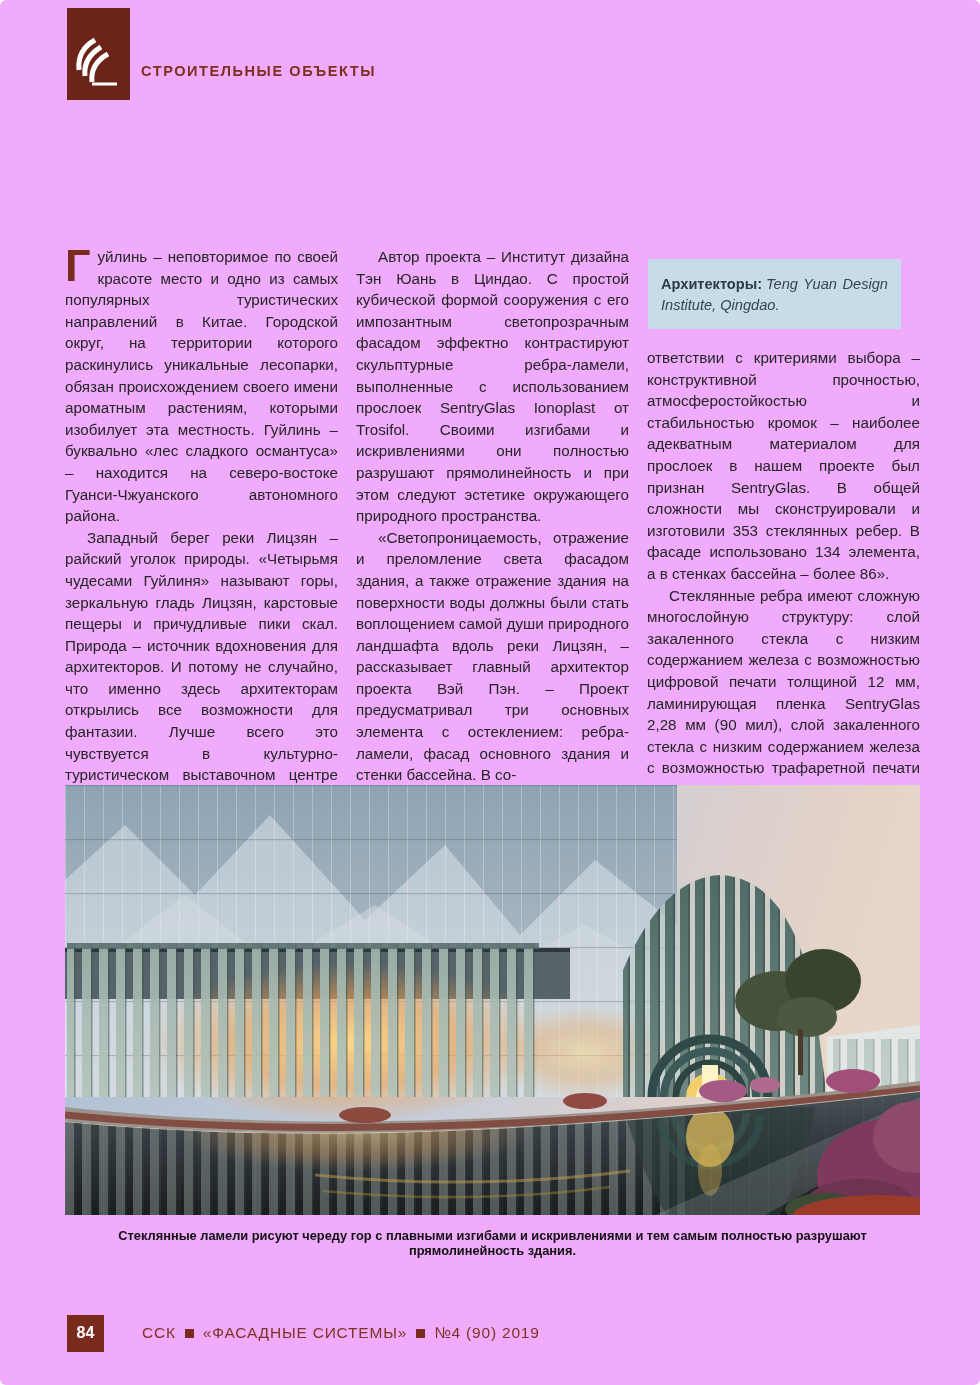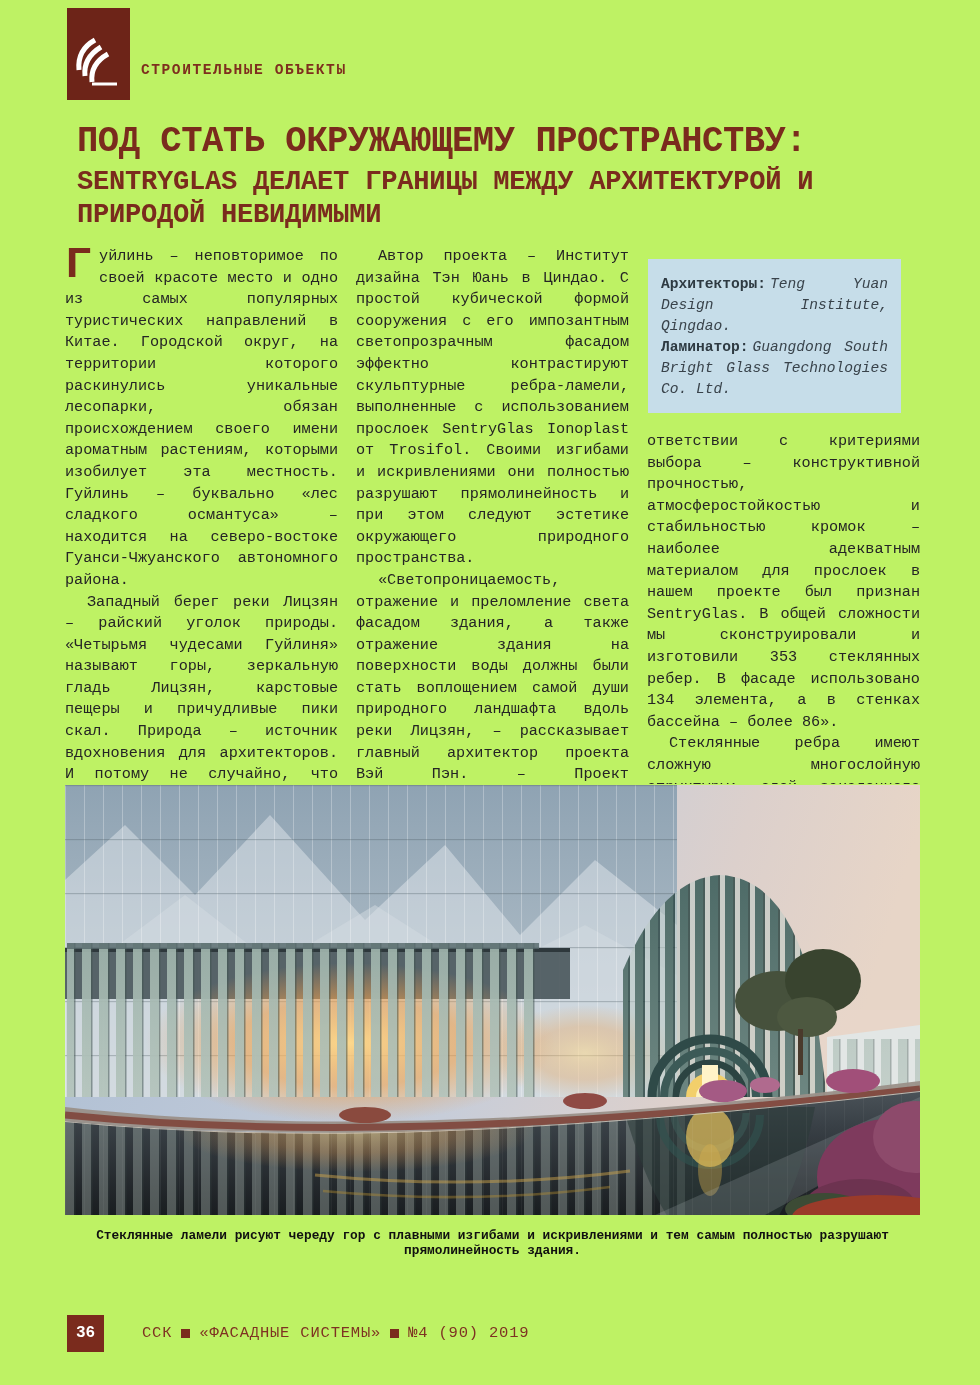--- a/index.html
+++ b/index.html
@@ -1,23 +1,24 @@
 <!DOCTYPE html>
 <html><head>
 <meta charset="utf-8">
 <style>
   * { box-sizing: border-box; margin: 0; padding: 0; }
   html, body { background: #ffffff; }
   #page {
     position: relative;
     width: 980px;
     height: 1385px;
-    background: #bef264;
-    font-family: Liberation Mono, monospace;
+    background: #f0abfc;
+    font-family: Liberation Sans, sans-serif;
     overflow: hidden;
+    border-radius: 6px;
   }
 
   
   .logo-box {
     position: absolute;
     left: 67px; top: 8px;
     width: 63px; height: 92px;
     background: #6d2418;
   }
   .logo-box svg { position: absolute; left: 6px; top: 24px; }
@@ -139,38 +140,33 @@
   <div class="logo-box">
     <svg width="50" height="60" viewBox="0 0 50 60">
       <path d="M6 38 Q4 18 22 8" fill="none" stroke="#ffffff" stroke-width="5"></path>
       <path d="M12 44 Q10 26 28 15" fill="none" stroke="#ffffff" stroke-width="5"></path>
       <path d="M19 50 Q17 32 35 22" fill="none" stroke="#ffffff" stroke-width="5"></path>
       <path d="M19 52 L44 52" fill="none" stroke="#ffffff" stroke-width="3"></path>
     </svg>
   </div>
   <div class="section-header">СТРОИТЕЛЬНЫЕ ОБЪЕКТЫ</div>
 
-  <div class="title-wrap">
-    <div class="title-line1">ПОД СТАТЬ ОКРУЖАЮЩЕМУ ПРОСТРАНСТВУ:</div>
-    <div class="title-line2">SENTRYGLAS ДЕЛАЕТ ГРАНИЦЫ МЕЖДУ АРХИТЕКТУРОЙ И ПРИРОДОЙ НЕВИДИМЫМИ</div>
-  </div>
 
   <div class="columns">
     <div class="col">
       <p><span class="dropcap">Г</span><span>уйлинь – неповторимое по своей красоте место и одно из самых популярных туристических направлений в Китае. Городской округ, на территории которого раскинулись уникальные лесопарки, обязан происхождением своего имени ароматным растениям, которыми изобилует эта местность. Гуйлинь – буквально «лес сладкого османтуса» – находится на северо-востоке Гуанси-Чжуанского автономного района.</span></p>
       <p class="indent">Западный берег реки Лицзян – райский уголок природы. «Четырьмя чудесами Гуйлиня» называют горы, зеркальную гладь Лицзян, карстовые пещеры и причудливые пики скал. Природа – источник вдохновения для архитекторов. И потому не случайно, что именно здесь архитекторам открылись все возможности для фантазии. Лучше всего это чувствуется в культурно-туристическом выставочном центре Гуйлинь Ваньда. Поражающие воображение трехмерные конструкции из стекла словно бы вырастают из самого ландшафта.</p>
     </div>
     <div class="col">
       <p class="indent">Автор проекта – Институт дизайна Тэн Юань в Циндао. С простой кубической формой сооружения с его импозантным светопрозрачным фасадом эффектно контрастируют скульптурные ребра-ламели, выполненные с использованием прослоек SentryGlas Ionoplast от Trosifol. Своими изгибами и искривлениями они полностью разрушают прямолинейность и при этом следуют эстетике окружающего природного пространства.</p>
       <p class="indent">«Светопроницаемость, отражение и преломление света фасадом здания, а также отражение здания на поверхности воды должны были стать воплощением самой души природного ландшафта вдоль реки Лицзян, – рассказывает главный архитектор проекта Вэй Пэн. – Проект предусматривал три основных элемента с остеклением: ребра-ламели, фасад основного здания и стенки бассейна. В со-</p>
     </div>
     <div class="col">
       <div class="infobox">
         <p><span class="lbl">Архитекторы:</span><span class="val">Teng Yuan Design Institute, Qingdao.</span></p>
-        <p><span class="lbl">Ламинатор:</span><span class="val">Guangdong South Bright Glass Technologies Co. Ltd.</span></p>
       </div>
       <p>ответствии с критериями выбора – конструктивной прочностью, атмосферостойкостью и стабильностью кромок – наиболее адекватным материалом для прослоек в нашем проекте был признан SentryGlas. В общей сложности мы сконструировали и изготовили 353 стеклянных ребер. В фасаде использовано 134 элемента, а в стенках бассейна – более 86».</p>
       <p class="indent">Стеклянные ребра имеют сложную многослойную структуру: слой закаленного стекла с низким содержанием железа с возможностью цифровой печати толщиной 12 мм, ламинирующая пленка SentryGlas 2,28 мм (90 мил), слой закаленного стекла с низким содержанием железа с возможностью трафаретной печати 12 мм, ламини-</p>
     </div>
   </div>
 
   <div class="photo">
     <svg width="855" height="430" viewBox="0 0 855 430">
       <defs>
         <linearGradient id="skyGrad" x1="0" y1="0" x2="1" y2="0.12">
@@ -304,21 +300,21 @@
         <ellipse cx="795" cy="420" rx="55" ry="26" fill="#6d3350"></ellipse>
         <ellipse cx="760" cy="424" rx="40" ry="16" fill="#3c4b35"></ellipse>
         <ellipse cx="812" cy="432" rx="85" ry="22" fill="#9a3b2a"></ellipse>
       </g>
     </svg>
   </div>
 
   <div class="caption">Стеклянные ламели рисуют череду гор с плавными изгибами и искривлениями и тем самым полностью разрушают прямолинейность здания.</div>
 
   <div class="footer">
-    <div class="page-number-box">36</div>
+    <div class="page-number-box">84</div>
     <div class="footer-text">
       <span>ССК</span>
       <span class="footer-sep"></span>
       <span>«ФАСАДНЫЕ СИСТЕМЫ»</span>
       <span class="footer-sep"></span>
       <span>№4 (90) 2019</span>
     </div>
   </div>
 
 </div>

